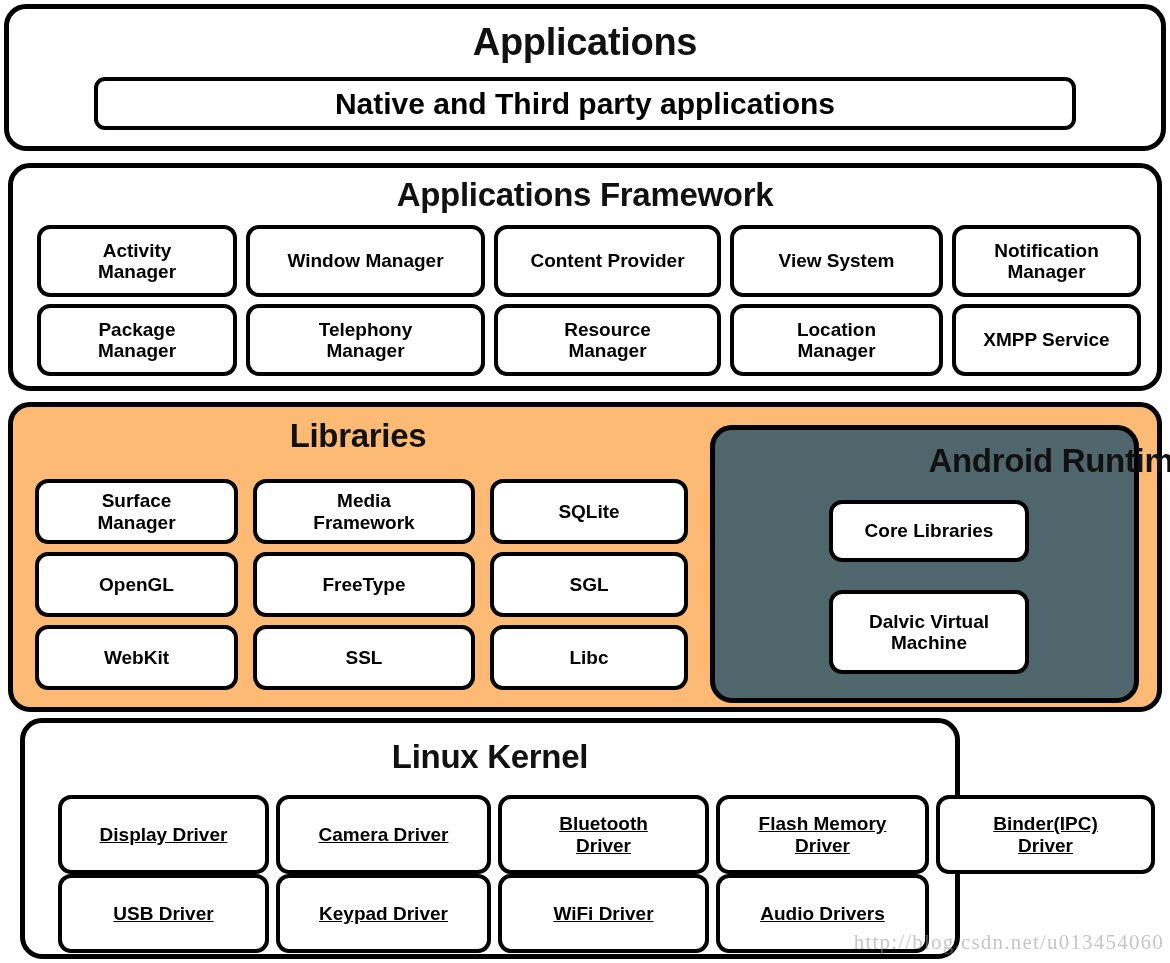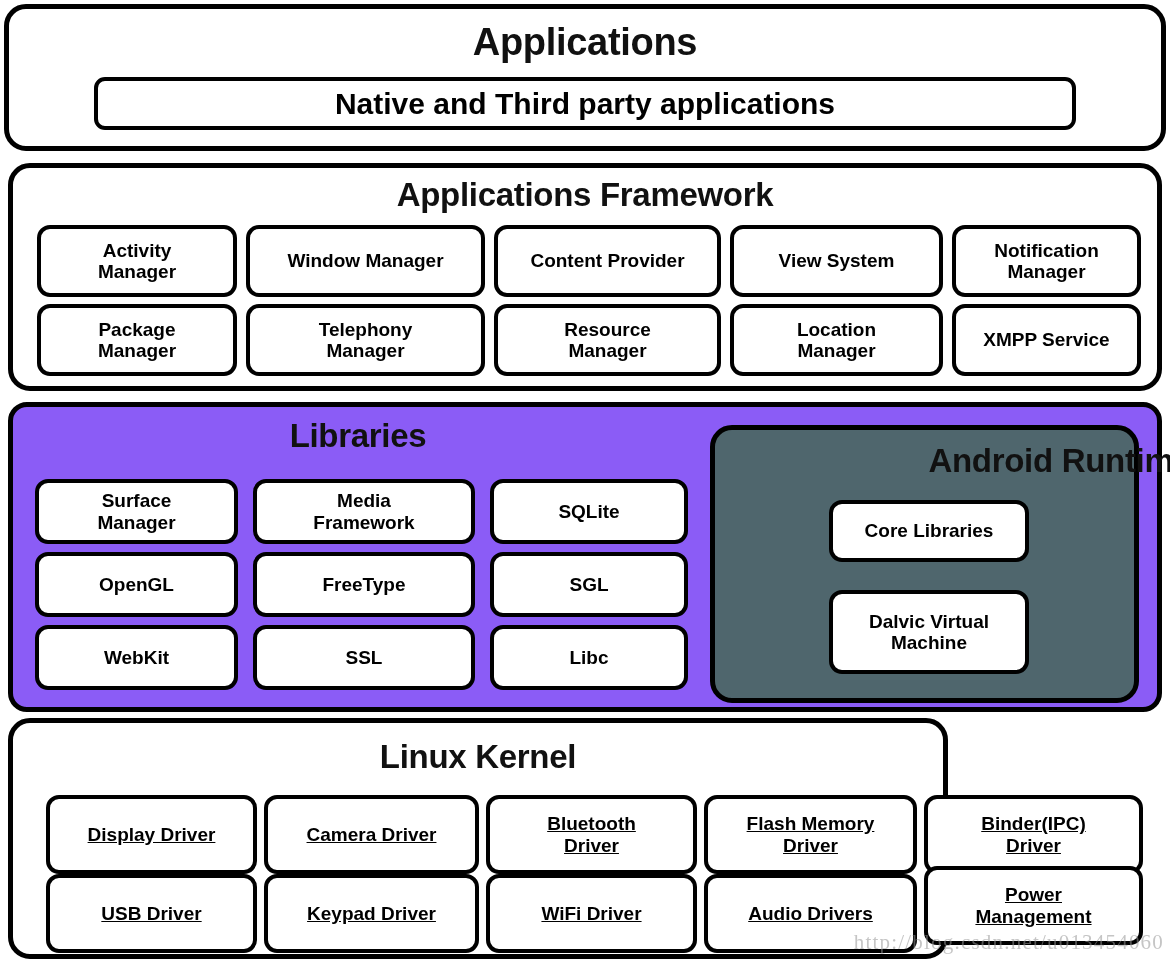--- a/index.html
+++ b/index.html
@@ -24,22 +24,21 @@
 
   
   .layer {
     position: absolute;
     box-sizing: border-box;
     border: 5px solid #000000;
     border-radius: 22px;
     background: #ffffff;
   }
   .layer.tinted {
-    background: #8b5cf6;
-    border-radius: 19px;
+    background: #fdba74;
   }
 
   .layer-title {
     text-align: center;
     font-weight: bold;
     color: #111111;
     letter-spacing: -0.3px;
     line-height: 1;
     user-select: none;
   }
@@ -157,21 +156,21 @@
     align-items: center;
     justify-content: center;
     text-align: center;
     line-height: 1.12;
   }
   #rt-core { left: 114px; top: 70px;  width: 200px; height: 62px; }
   #rt-dvm  { left: 114px; top: 160px; width: 200px; height: 84px; }
 
   
   #layer-kernel {
-    left: 8px;
+    left: 20px;
     top: 718px;
     width: 940px;
     height: 241px;
   }
   #layer-kernel .layer-title {
     font-size: 33px;
     margin-top: 17px;
   }
   .kn-grid {
     position: absolute;
@@ -254,19 +253,18 @@
     <div class="kn-grid" id="kn-grid">
         <div class="cell">Display Driver</div>
         <div class="cell">Camera Driver</div>
         <div class="cell">Bluetooth<br>Driver</div>
         <div class="cell">Flash Memory<br>Driver</div>
         <div class="cell">Binder(IPC)<br>Driver</div>
         <div class="cell">USB Driver</div>
         <div class="cell">Keypad Driver</div>
         <div class="cell">WiFi Driver</div>
         <div class="cell">Audio Drivers</div>
-        <div class="cell raised">Power<br>Management</div>
       </div>
   </section>
 
   <div id="watermark">http://blog.csdn.net/u013454060</div>
 
 </div>
 
 </body></html>

